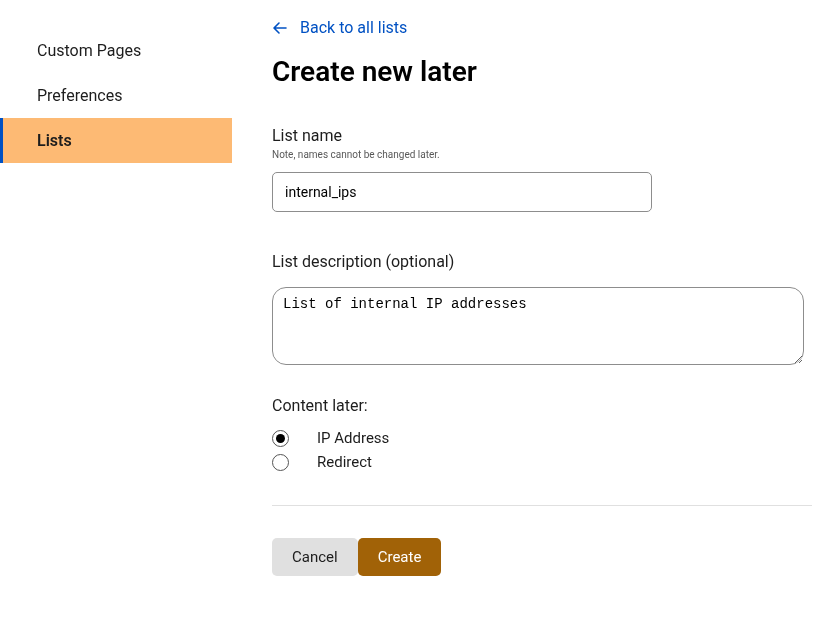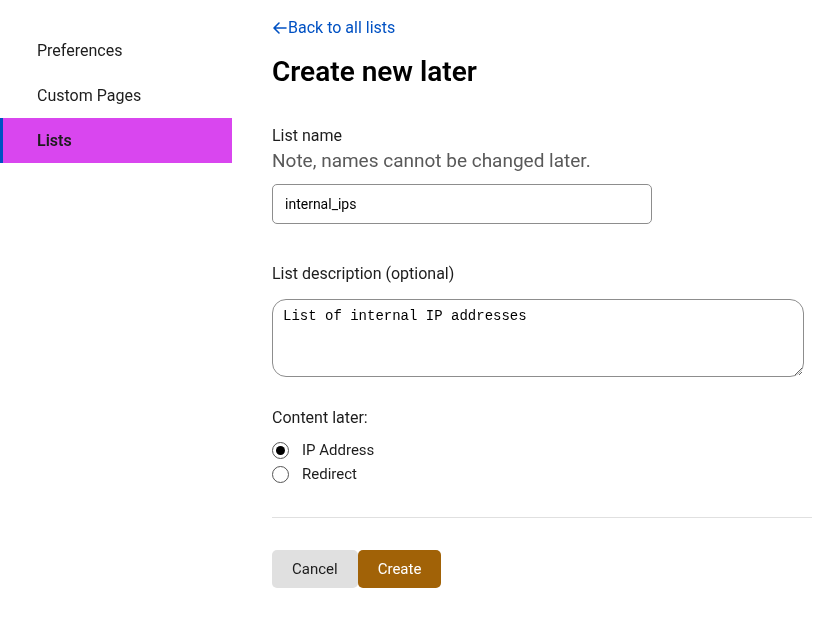--- a/index.html
+++ b/index.html
@@ -25,32 +25,32 @@
       height: 45px;
       display: flex;
       align-items: center;
       padding-left: 34px;
       font-size: 16px;
       color: #1d1d1d;
       cursor: pointer;
       border-left: 3px solid transparent;
     }
     .sidebar-item.active {
-      background-color: #d946ef;
+      background-color: #fdba74;
       border-left: 3px solid #0051c3;
       font-weight: 600;
     }
     .main {
       flex: 1;
       padding: 18px 20px 0 40px;
     }
     .back-link {
       display: inline-flex;
       align-items: center;
-      gap: 0;
+      gap: 12px;
       color: #0051c3;
       font-size: 16px;
       cursor: pointer;
       margin-bottom: 18px;
     }
     .back-link svg {
       width: 16px;
       height: 16px;
     }
     .page-title {
@@ -58,21 +58,21 @@
       font-weight: 600;
       margin-bottom: 38px;
       color: #000;
     }
     .field-label {
       font-size: 16px;
       color: #1d1d1d;
       margin-bottom: 4px;
     }
     .field-note {
-      font-size: 19px;
+      font-size: 10px;
       color: #595959;
       margin-bottom: 12px;
     }
     .text-input {
       width: 380px;
       height: 40px;
       border: 1px solid #8d8d8d;
       border-radius: 5px;
       padding: 0 12px;
       font-size: 14px;
@@ -100,21 +100,21 @@
     .content-type-label {
       font-size: 16px;
       margin-bottom: 14px;
     }
     .radio-group {
       margin-bottom: 34px;
     }
     .radio-row {
       display: flex;
       align-items: center;
-      gap: 13px;
+      gap: 28px;
       margin-bottom: 6px;
       cursor: pointer;
     }
     .radio {
       width: 17px;
       height: 17px;
       border: 1.5px solid #555;
       border-radius: 50%;
       display: flex;
       align-items: center;
@@ -157,24 +157,24 @@
     .btn-create {
       background: #a16207;
       color: #fff;
     }
   </style>
 </head>
 <body>
 
 <nav class="sidebar">
   <div class="sidebar-item">
+    <span>Custom Pages</span>
+  </div>
+  <div class="sidebar-item">
     <span>Preferences</span>
-  </div>
-  <div class="sidebar-item">
-    <span>Custom Pages</span>
   </div>
   <div class="sidebar-item active">
     <span>Lists</span>
   </div>
 </nav>
 
 <main class="main">
 
   <a class="back-link">
     <svg viewBox="0 0 16 16">

